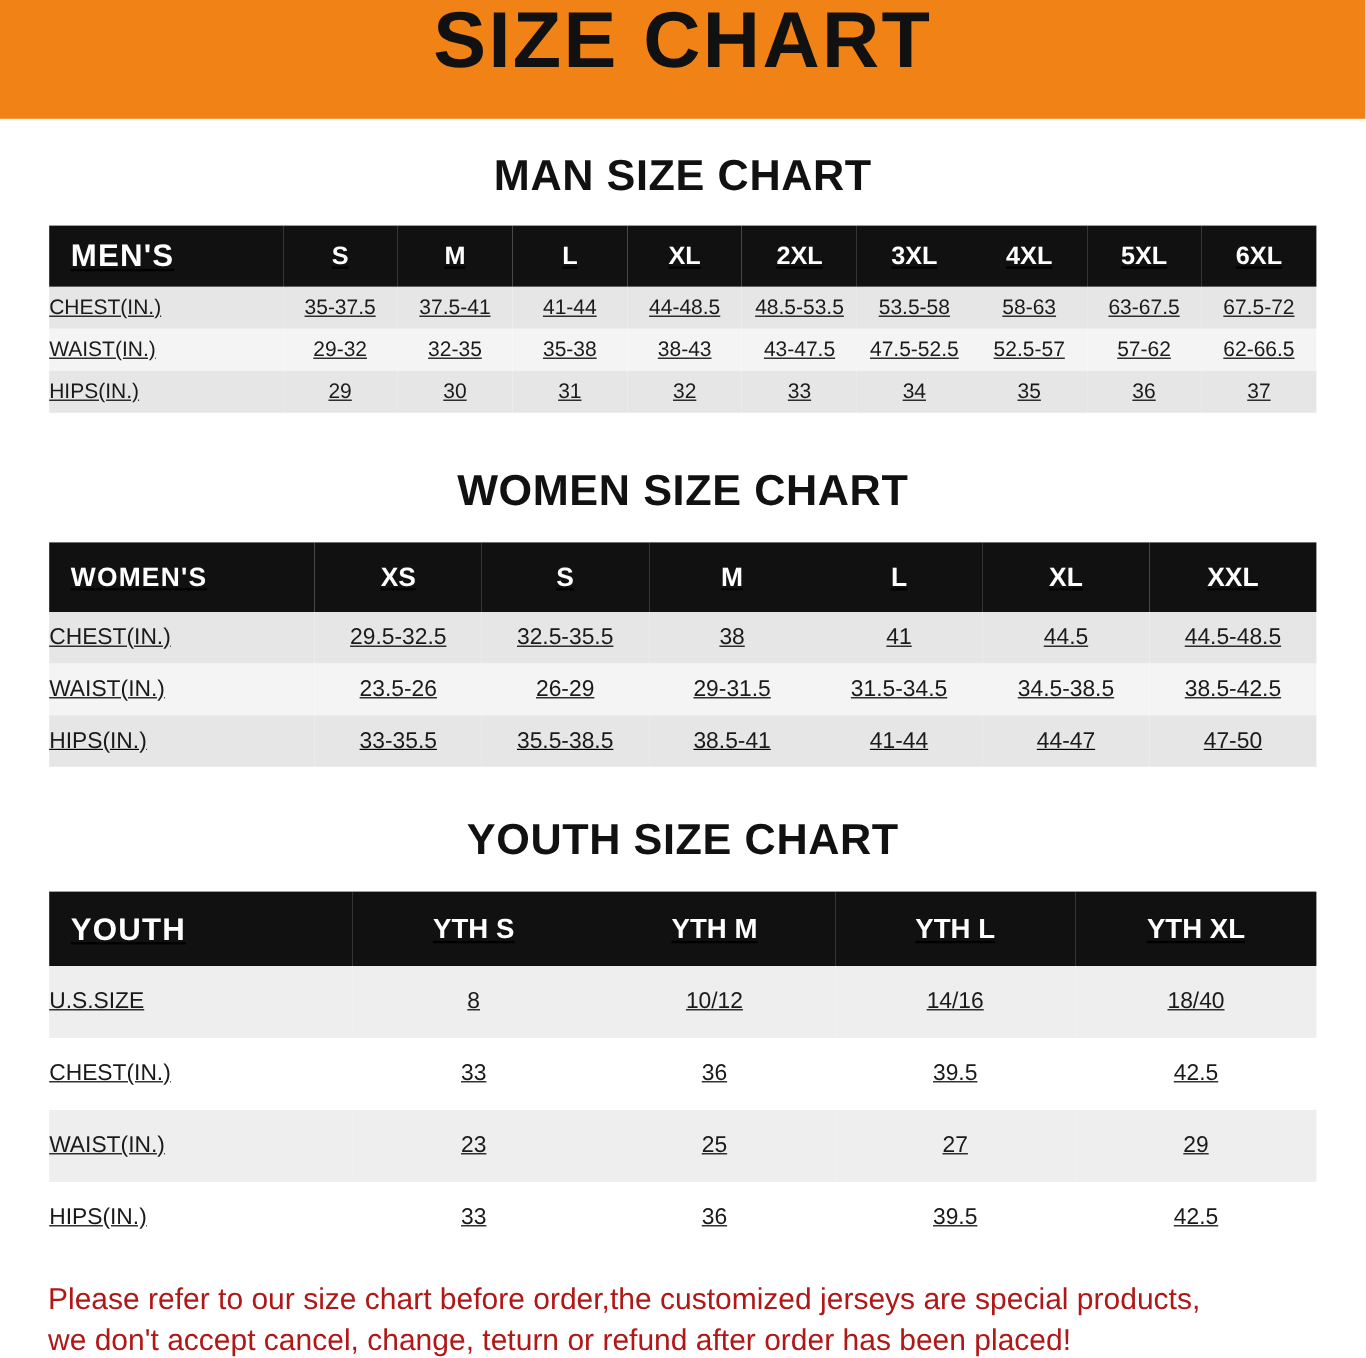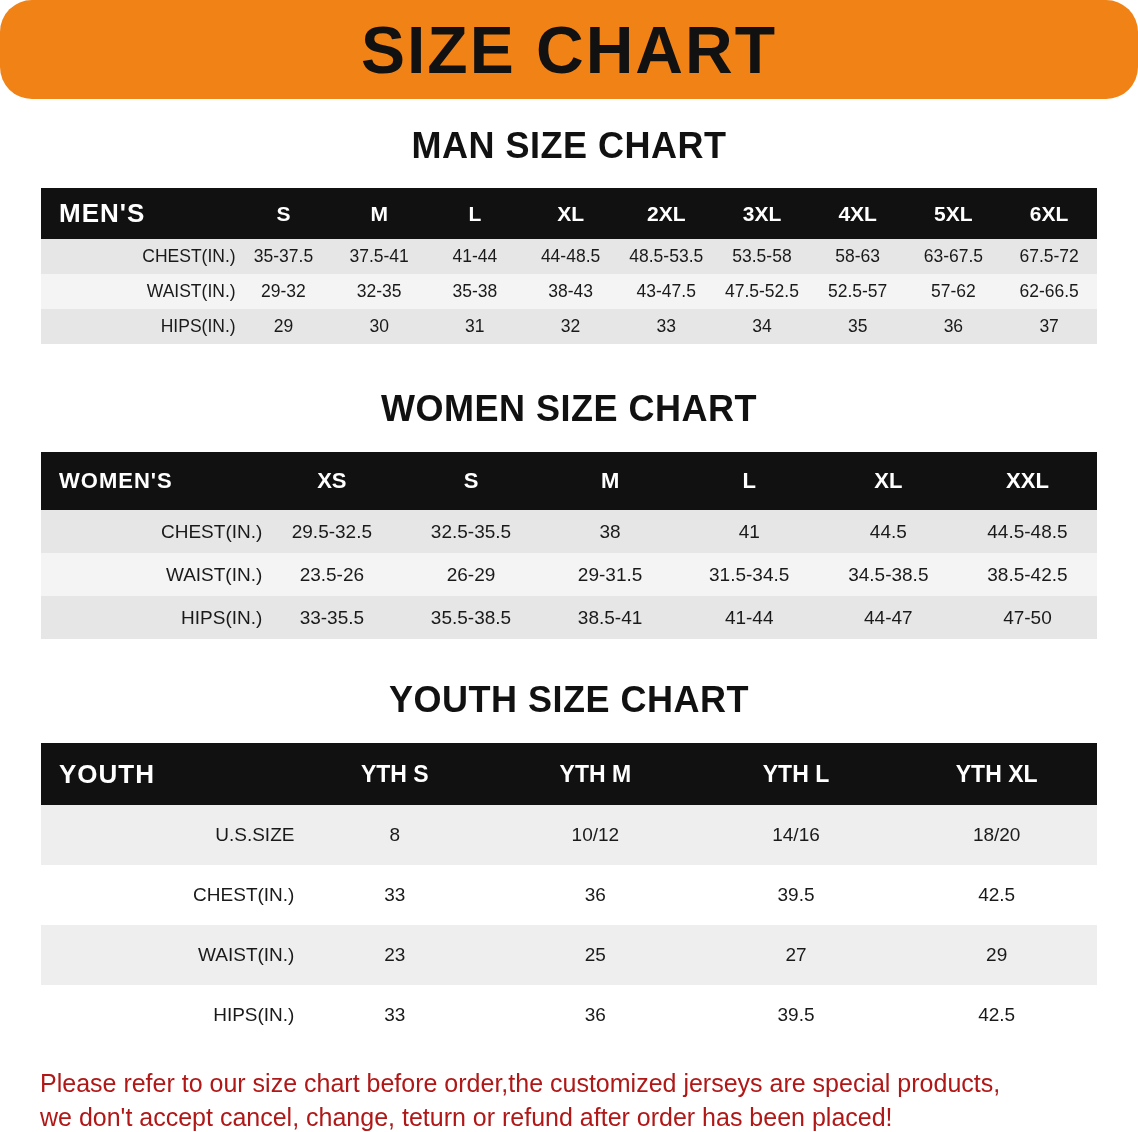--- a/index.html
+++ b/index.html
@@ -12,23 +12,21 @@
     height: 1132px;
     background: #ffffff;
     font-family: "Liberation Sans", sans-serif;
     overflow: hidden;
   }
   .banner {
     width: 100%;
     height: 99px;
     background: #f08216;
     display: flex;
-    align-items: center;
     justify-content: center;
-    border-radius: 32px;
   }
   .banner-title {
     font-family: "Liberation Sans", sans-serif;
     font-weight: bold;
     font-size: 66px;
     letter-spacing: 2px;
     color: #111111;
     line-height: 1;
     text-align: center;
   }
@@ -40,20 +38,21 @@
     letter-spacing: 0.5px;
     color: #111111;
   }
   #man-title { margin-top: 26px; }
   #women-title { margin-top: 44px; }
   #youth-title { margin-top: 40px; }
 
   .table-wrap {
     margin: 0 auto;
     width: 1056px;
+    text-decoration: underline;
   }
   table {
     width: 100%;
     border-collapse: collapse;
     table-layout: fixed;
   }
   thead th {
     background: #111111;
     color: #ffffff;
     font-weight: bold;
@@ -64,21 +63,21 @@
     text-align: left;
     padding-left: 18px;
     letter-spacing: 1px;
   }
   tbody td {
     text-align: center;
     color: #1a1a1a;
     padding: 7px 0;
   }
   tbody td.rowhead {
-    text-align: right;
+    text-align: left;
     color: #1a1a1a;
   }
   
   #men-table { margin-top: 21px; }
   #men-table thead th { font-size: 21px; height: 46px; }
   #men-table thead th.rowhead { font-size: 26px; }
   #men-table tbody td { font-size: 17.5px; height: 34px; }
   #men-table tbody td.rowhead { font-size: 17.5px; }
   #men-table tbody tr:nth-child(odd) { background: #e6e6e6; }
   #men-table tbody tr:nth-child(even) { background: #f4f4f4; }
@@ -234,21 +233,21 @@
         <th style="width:19%">YTH L</th>
         <th style="width:19%">YTH XL</th>
       </tr>
     </thead>
     <tbody>
       <tr>
         <td class="rowhead">U.S.SIZE</td>
         <td>8</td>
         <td>10/12</td>
         <td>14/16</td>
-        <td>18/20</td>
+        <td>18/40</td>
       </tr>
       <tr>
         <td class="rowhead">CHEST(IN.)</td>
         <td>33</td>
         <td>36</td>
         <td>39.5</td>
         <td>42.5</td>
       </tr>
       <tr>
         <td class="rowhead">WAIST(IN.)</td>

